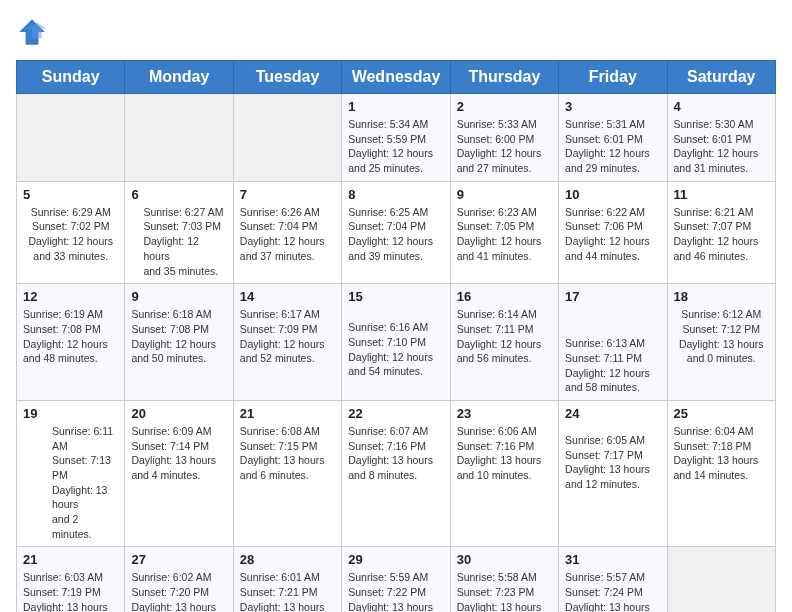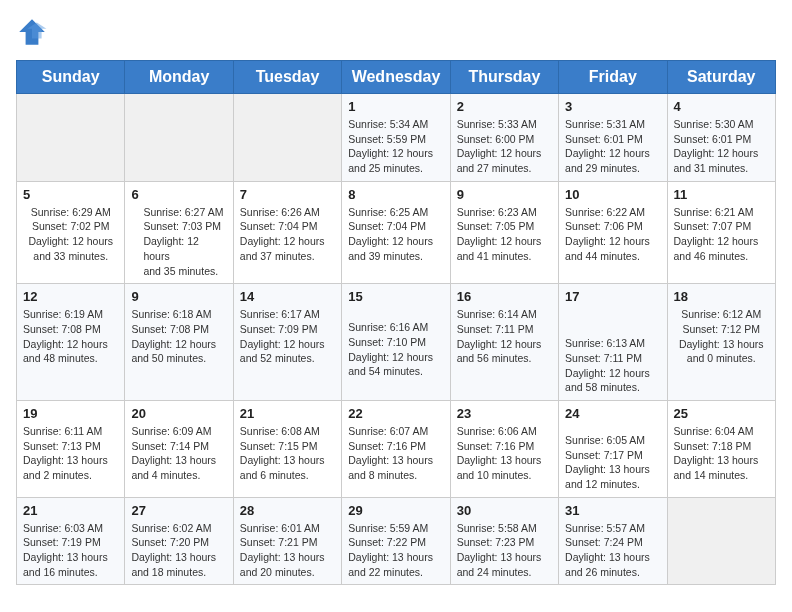--- a/index.html
+++ b/index.html
@@ -255,21 +255,21 @@
           <span class="day-number">18</span>
           <div class="day-info" style="white-space: pre-line; text-align: center;">Sunrise: 6:12 AM
 Sunset: 7:12 PM
 Daylight: 13 hours
 and 0 minutes.</div>
         </td>
       </tr>
       <tr>
         <td>
           <span class="day-number">19</span>
-          <div class="day-info" style="white-space: pre-line;">Sunrise: 6:11 AM
+          <div class="day-info" style="white-space: pre-line; margin-left: 29px;">Sunrise: 6:11 AM
 Sunset: 7:13 PM
 Daylight: 13 hours
 and 2 minutes.</div>
         </td>
         <td>
           <span class="day-number">20</span>
           <div class="day-info" style="white-space: pre-line;">Sunrise: 6:09 AM
 Sunset: 7:14 PM
 Daylight: 13 hours
 and 4 minutes.</div>

